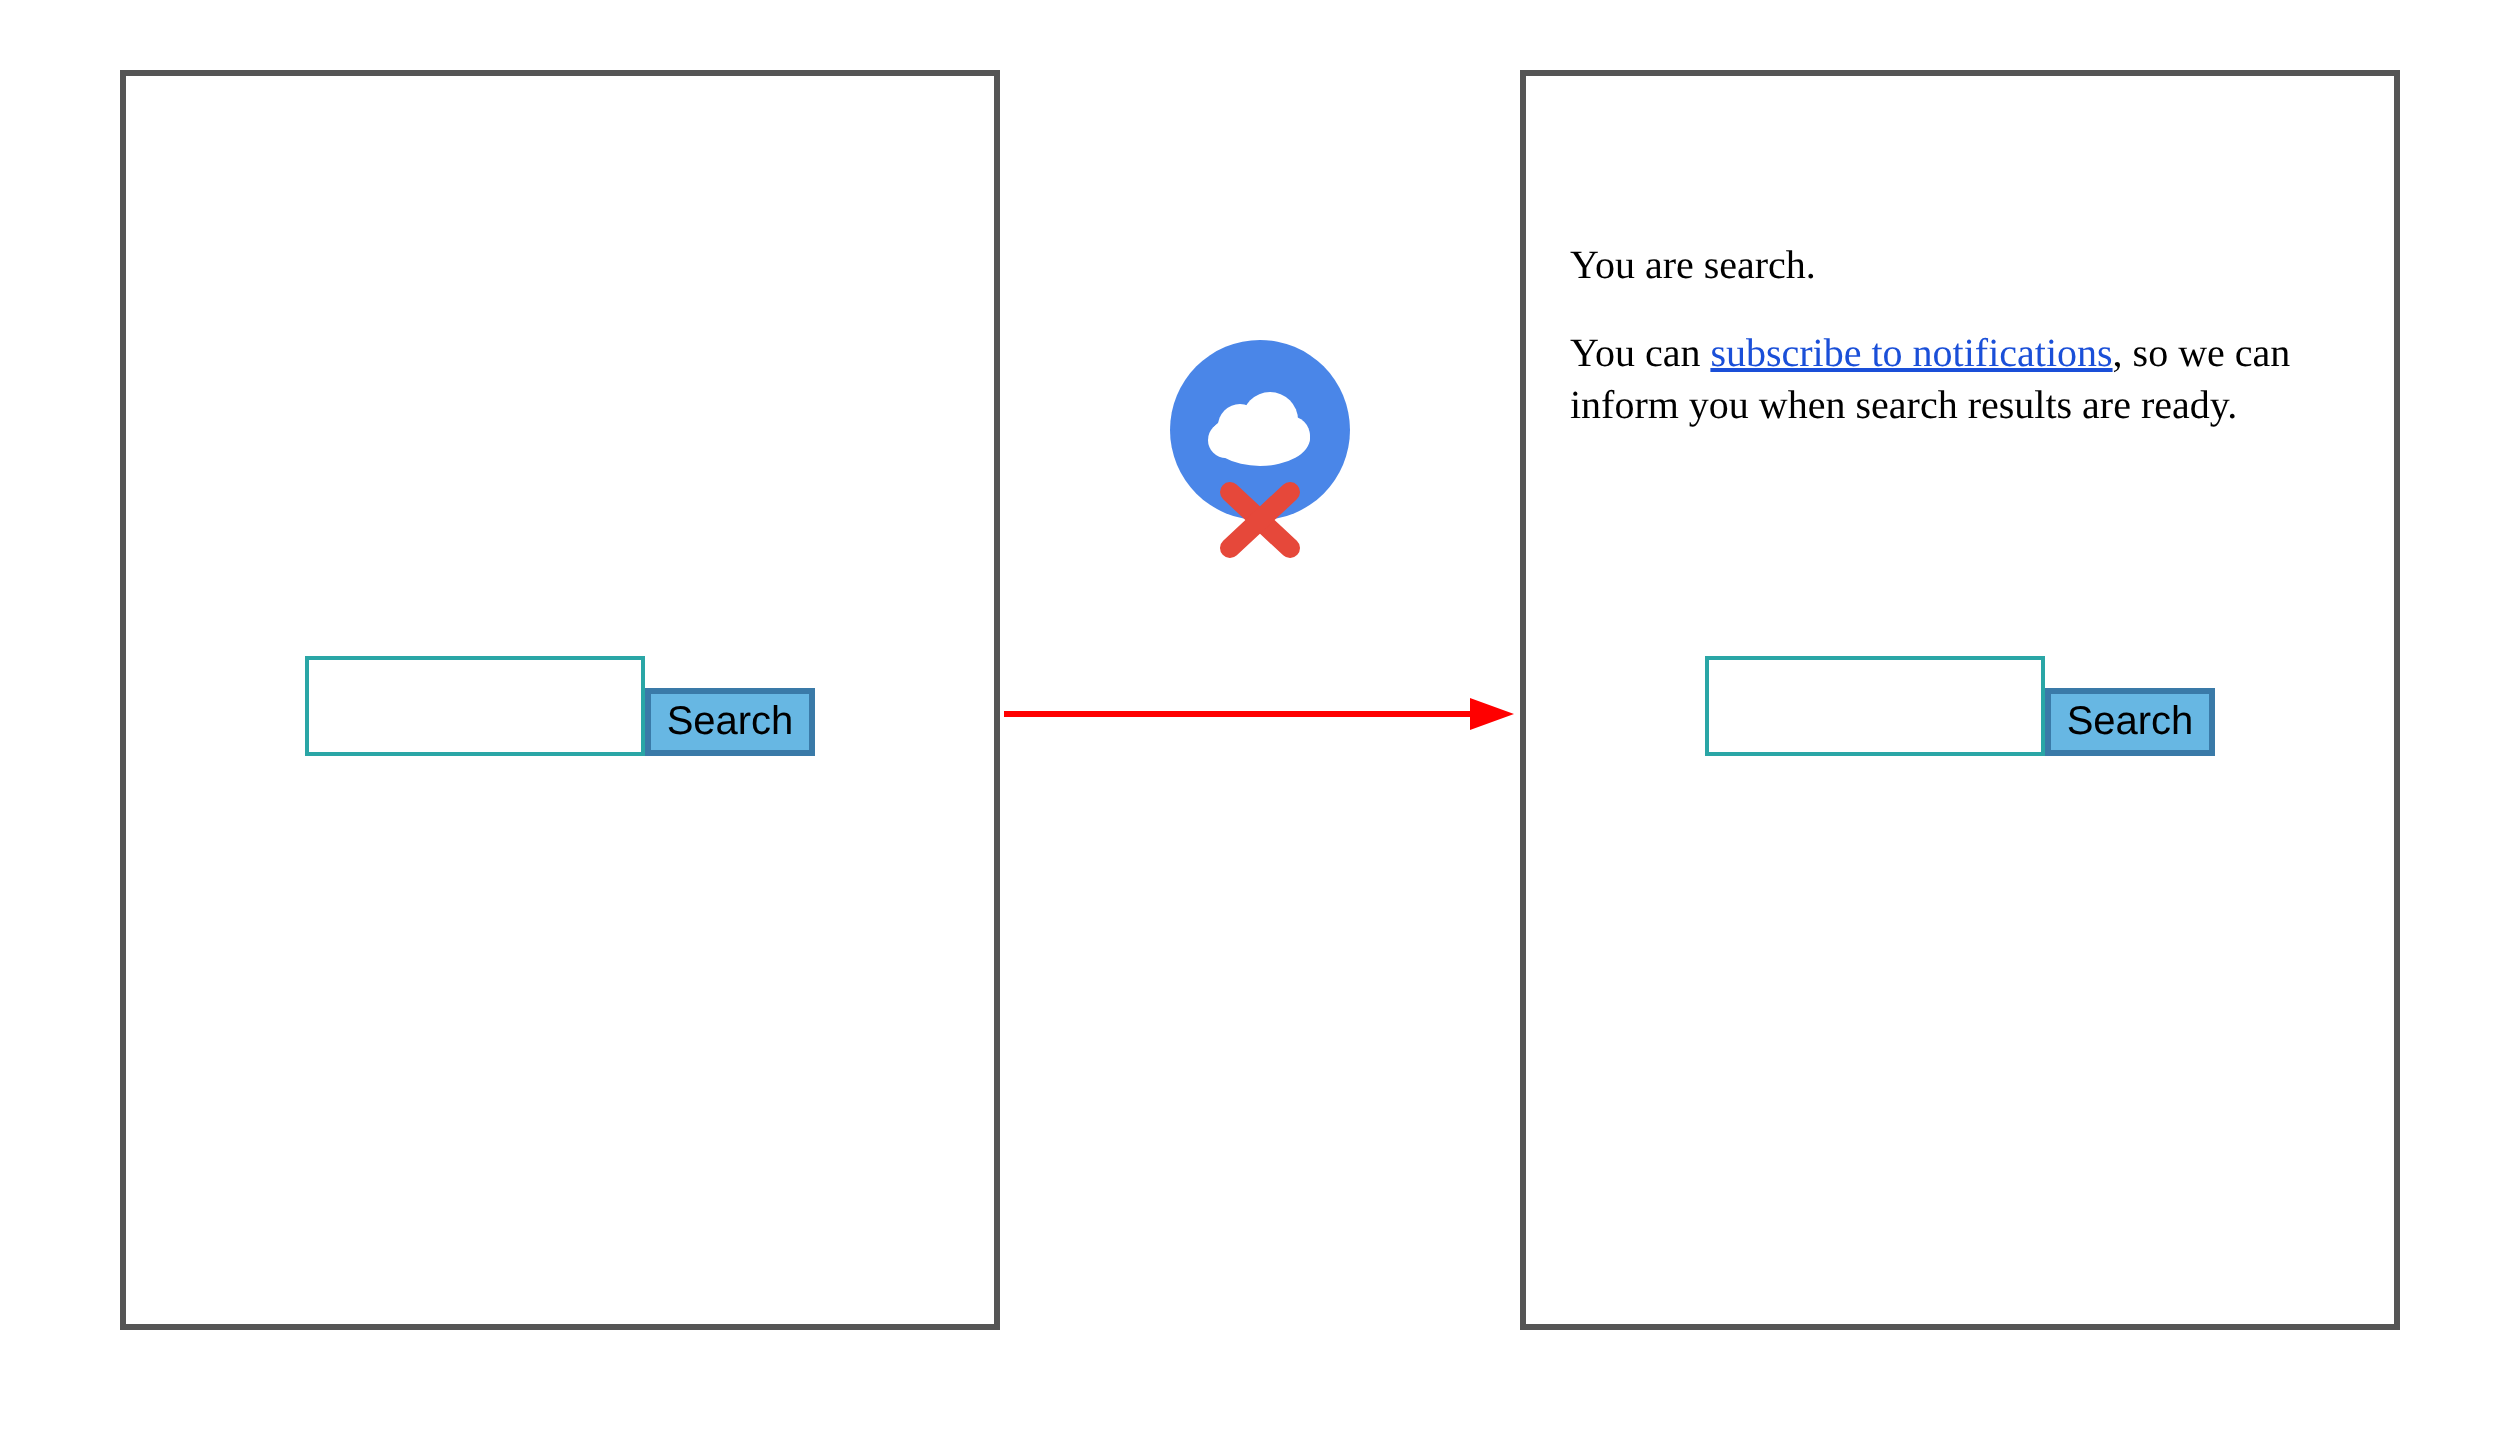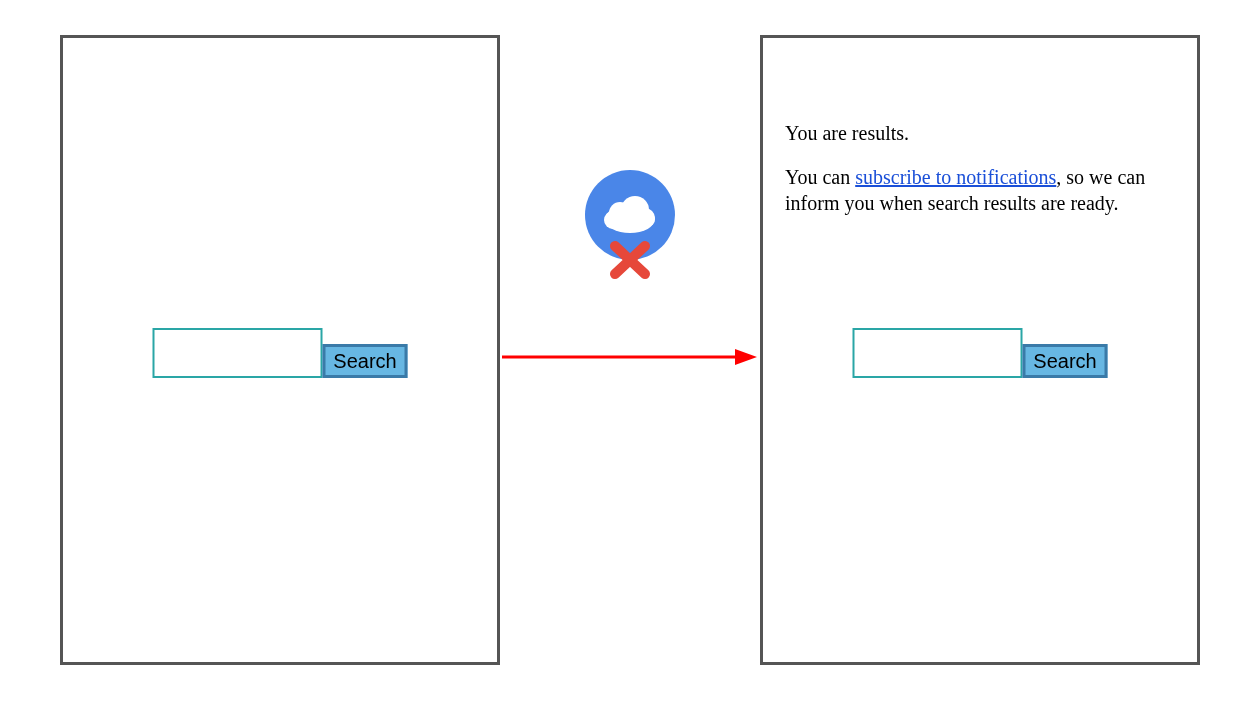--- a/index.html
+++ b/index.html
@@ -78,21 +78,21 @@
 
 <div class="panel panel-left">
   <div class="search-row">
     <div class="search-input"></div>
     <div class="search-button">Search</div>
   </div>
 </div>
 
 <div class="panel panel-right">
   <div class="offline-text">
-    <p>You are results.</p>
+    <p>You are search.</p>
     <p>
       <span>You can </span><a href="#">subscribe to notifications</a><span>, so we can inform you when search results are ready.</span>
     </p>
   </div>
   <div class="search-row">
     <div class="search-input"></div>
     <div class="search-button">Search</div>
   </div>
 </div>
 

